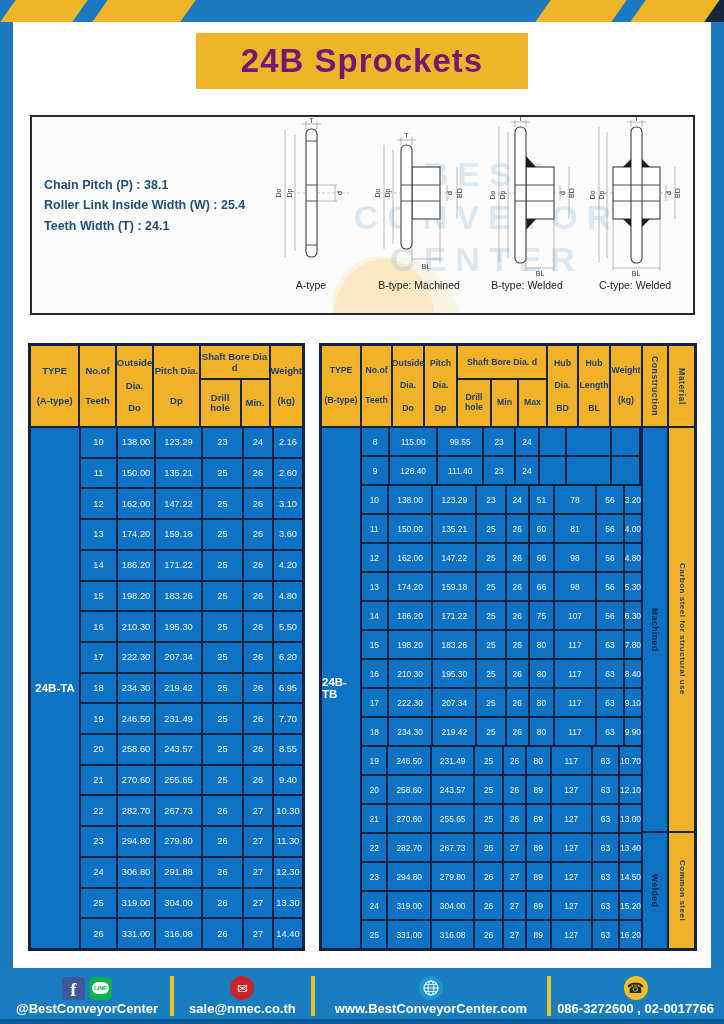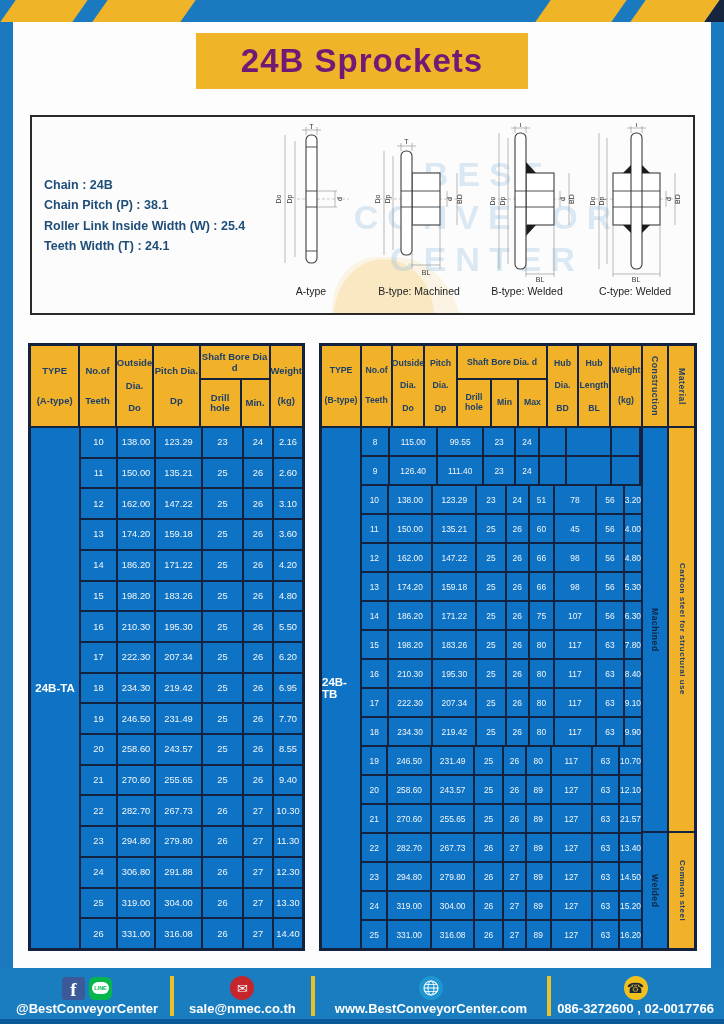--- a/index.html
+++ b/index.html
@@ -17,21 +17,21 @@
   
   .banner { position:absolute; left:183px; top:11px; width:332px; height:56px; background:#f0b429;
             display:flex; align-items:center; justify-content:center; }
   .banner h1 { color:#701a75; font-size:33px; font-weight:bold; letter-spacing:1px; }
 
   
   .spec-panel { position:absolute; left:17px; top:93px; width:665px; height:200px; border:2px solid #2a2a2a;
                 background:#fcfcfc; display:flex; overflow:hidden; }
   .spec-text { width:228px; padding:58px 0 0 12px; position:relative; z-index:2; }
   .spec-text div { color:#1f4e79; font-weight:bold; font-size:12.5px; line-height:1.62; white-space:nowrap; }
-  .diagrams { flex:1; display:flex; justify-content:space-between; padding:6px 4px 2px 0; position:relative; z-index:2; }
+  .diagrams { flex:1; display:flex; justify-content:space-between; padding:0 4px 2px 0; position:relative; z-index:2; }
   .fig { display:flex; flex-direction:column; align-items:center; width:108px; }
   .fig svg { width:105px; height:160px; }
   .fig .cap { font-size:10.5px; color:#222; margin-top:2px; white-space:nowrap; }
   .shape { fill:#ffffff; stroke:#3d3d3d; stroke-width:1.1; }
   .weld { fill:#1c1c1c; stroke:none; }
   .dim  { stroke:#8a8a8a; stroke-width:0.6; fill:none; }
   .bore { stroke:#3d3d3d; stroke-width:0.9; }
   .cl   { stroke:#9a9a9a; stroke-width:0.5; stroke-dasharray:3,2; }
   .dlbl { fill:#333; font-size:7px; font-family:"Liberation Sans",sans-serif; }
 
@@ -124,21 +124,20 @@
 
   <div class="spec-panel">
     <div class="wm-logo"></div>
     <div class="watermark">
       <div class="wm-line">BEST</div>
       <div class="wm-line">CONVEYOR</div>
       <div class="wm-line">CENTER</div>
     </div>
 
     <div class="spec-text">
-      <div>Chain : 24B</div>
       <div>Chain Pitch (P) : 38.1</div>
       <div>Roller Link Inside Width (W) : 25.4</div>
       <div>Teeth Width (T) : 24.1</div>
     </div>
 
     <div class="diagrams">
 
       <div class="fig">
         <svg viewBox="0 0 105 160">
           <line class="cl" x1="38" y1="76" x2="90" y2="76"></line>
@@ -525,21 +524,21 @@
             <div class="tcell">56</div>
             <div class="tcell">3.20</div>
           </div>
           <div class="trow">
             <div class="tcell">11</div>
             <div class="tcell">150.00</div>
             <div class="tcell">135.21</div>
             <div class="tcell">25</div>
             <div class="tcell">26</div>
             <div class="tcell">60</div>
-            <div class="tcell">45</div>
+            <div class="tcell">81</div>
             <div class="tcell">56</div>
             <div class="tcell">4.00</div>
           </div>
           <div class="trow">
             <div class="tcell">12</div>
             <div class="tcell">162.00</div>
             <div class="tcell">147.22</div>
             <div class="tcell">25</div>
             <div class="tcell">26</div>
             <div class="tcell">66</div>
@@ -637,21 +636,21 @@
           </div>
           <div class="trow">
             <div class="tcell">21</div>
             <div class="tcell">270.60</div>
             <div class="tcell">255.65</div>
             <div class="tcell">25</div>
             <div class="tcell">26</div>
             <div class="tcell">89</div>
             <div class="tcell">127</div>
             <div class="tcell">63</div>
-            <div class="tcell">21.57</div>
+            <div class="tcell">13.00</div>
           </div>
           <div class="trow">
             <div class="tcell">22</div>
             <div class="tcell">282.70</div>
             <div class="tcell">267.73</div>
             <div class="tcell">26</div>
             <div class="tcell">27</div>
             <div class="tcell">89</div>
             <div class="tcell">127</div>
             <div class="tcell">63</div>

